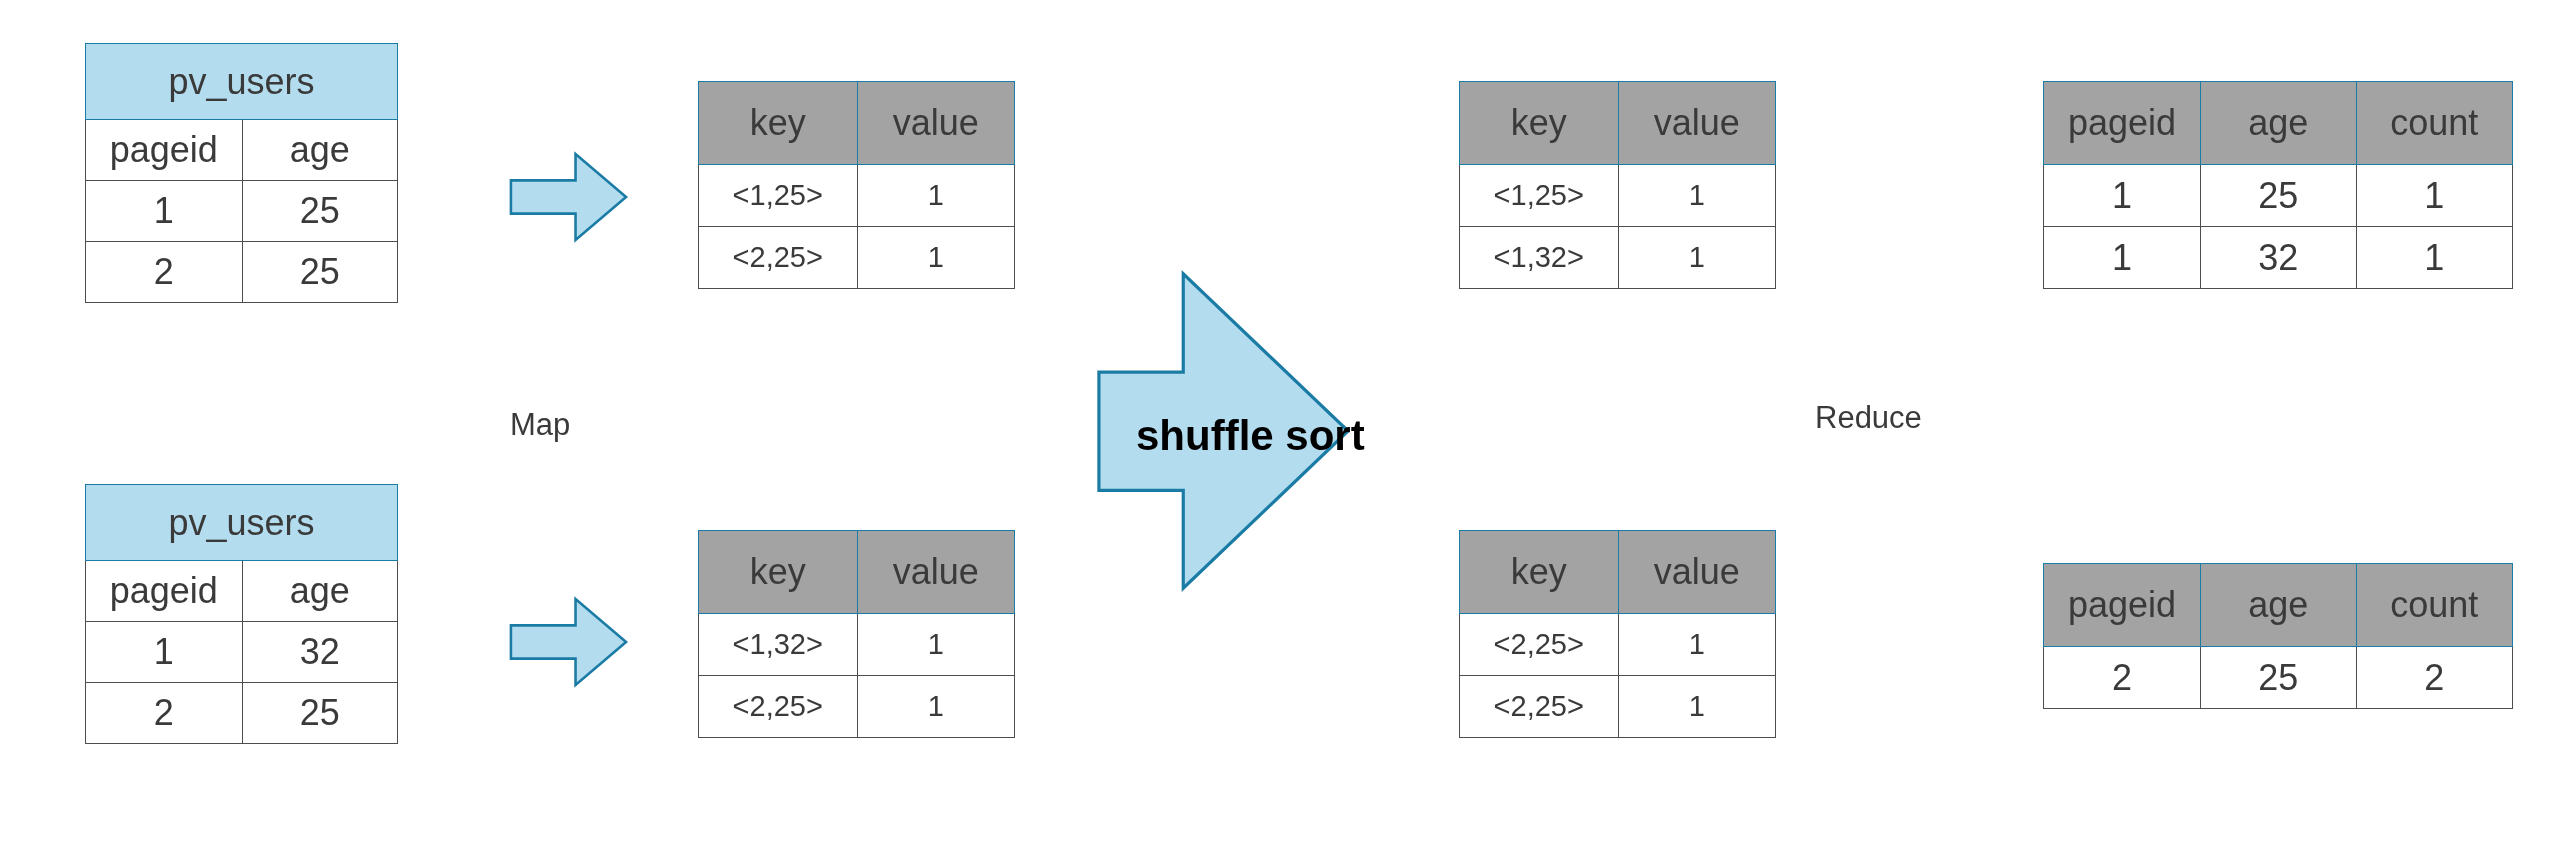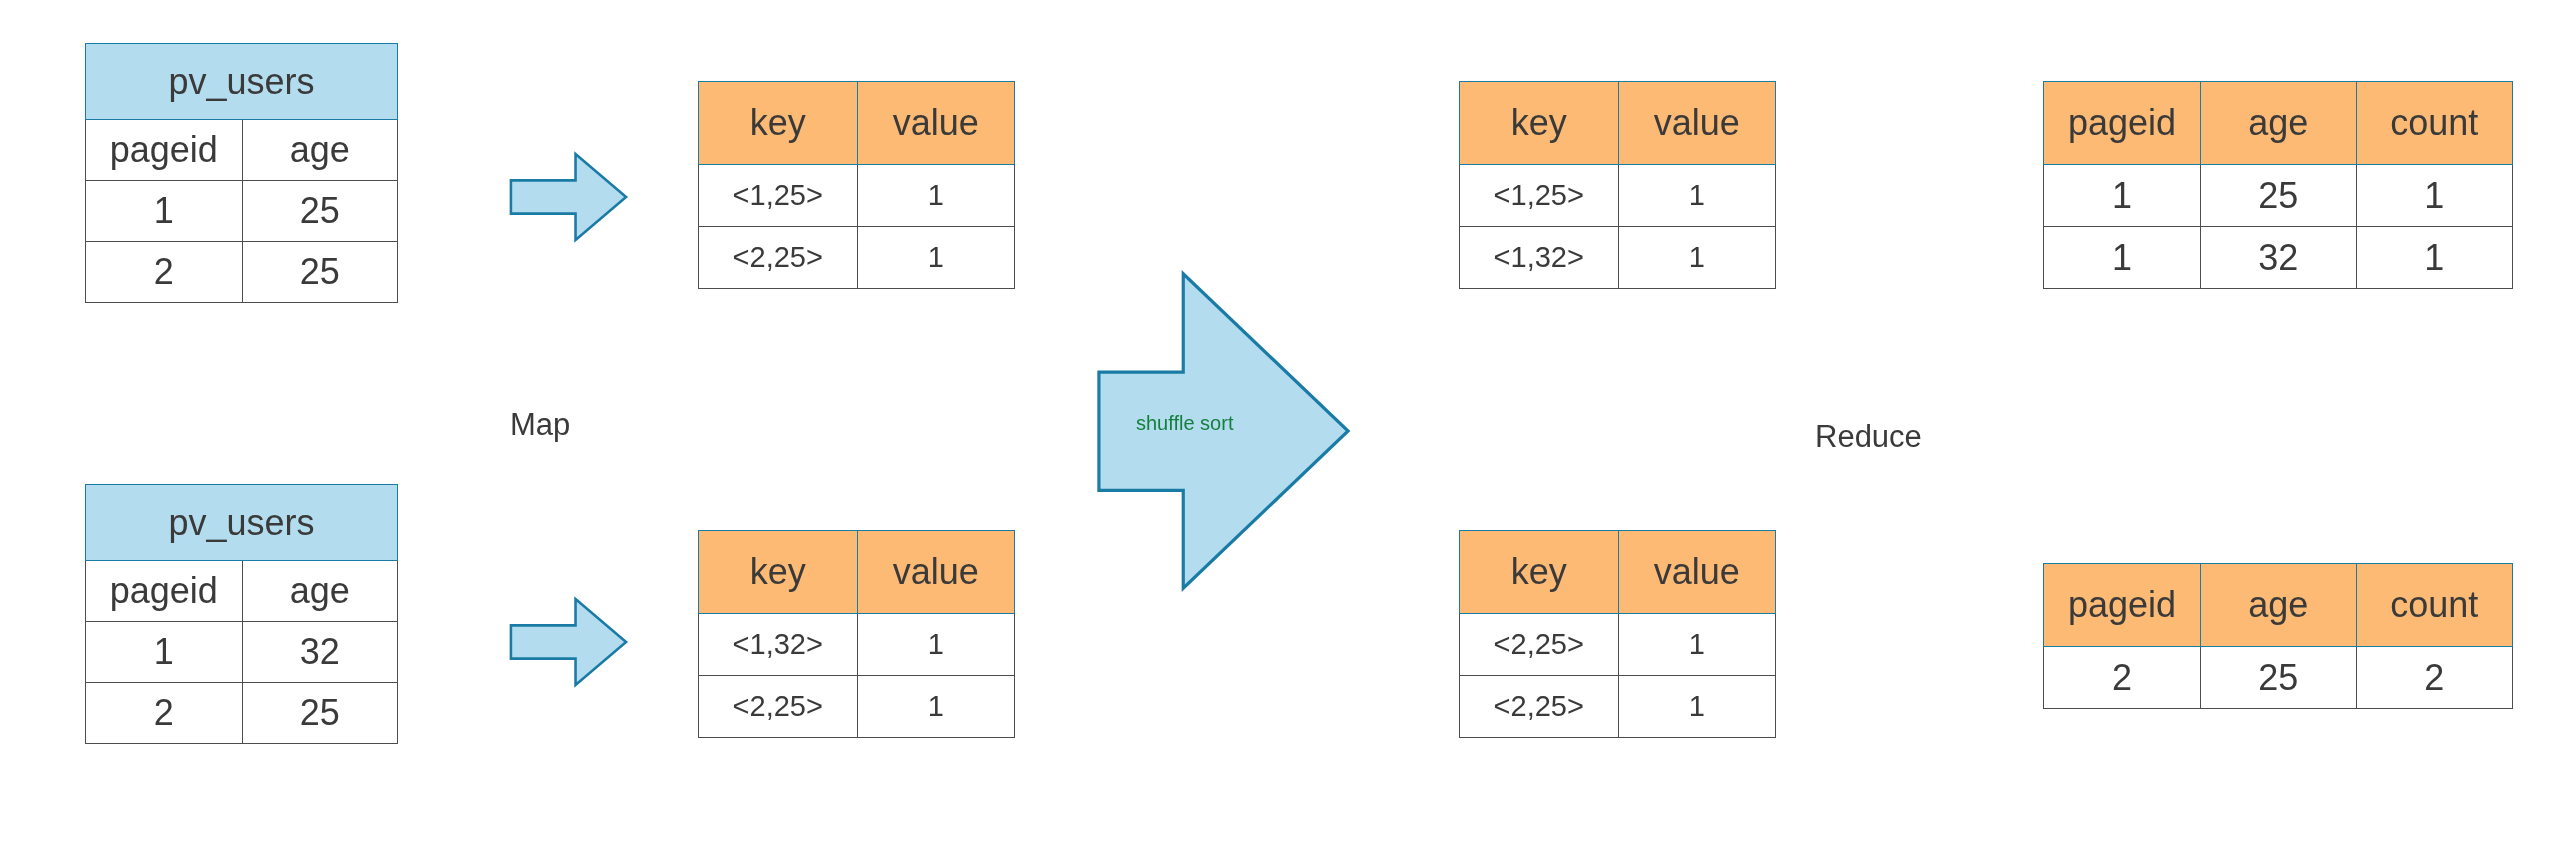--- a/index.html
+++ b/index.html
@@ -32,21 +32,21 @@
     border: 1.9px solid #4d4d4d;
     text-align: center;
     vertical-align: middle;
     font-size: 36px;
     color: #3a3a3a;
     font-family: "Liberation Sans", sans-serif;
     padding: 0;
     background: #ffffff;
   }
   .tbl td.hdr {
-    background: #fdba74;
+    background: #a3a3a3;
     border: 1.9px solid #1a7ba5;
     color: #3a3a3a;
   }
   .tbl td.titlecell {
     background: #b3dcef;
     border: 1.9px solid #1a7ba5;
   }
   .tbl td.kv {
     font-size: 29px;
     text-align: center;
@@ -75,24 +75,25 @@
     stroke-linejoin: miter;
   }
   .big-arrow-body {
     fill: #b3dcef;
     stroke: #1a7ba5;
     stroke-width: 5;
     stroke-linejoin: miter;
   }
   .arrow-label {
     position: absolute;
-    font-size: 20px;
-    color: #15803d;
+    font-size: 42px;
+    color: #000000;
     white-space: nowrap;
     font-family: "Liberation Sans", sans-serif;
+    font-weight: bold;
   }
 </style>
 </head>
 <body>
 
 <div class="canvas">
 
   <table class="tbl" style="left:85px; top:43px; width:313px;">
     <tbody>
         <tr class="rowh">
@@ -155,21 +156,21 @@
       <td class="kv" style="height:61px;">&lt;1,25&gt;</td>
       <td class="kv" style="height:61px;">1</td>
     </tr>
     <tr class="rowb">
       <td class="kv" style="height:61px;">&lt;1,32&gt;</td>
       <td class="kv" style="height:61px;">1</td>
     </tr>
   </tbody>
     </table>
 
-  <div class="label" style="left:1815px; top:419px;">Reduce</div>
+  <div class="label" style="left:1815px; top:400px;">Reduce</div>
 
   <table class="tbl" style="left:2043px; top:81px; width:470px;">
     <tbody>
         <tr class="rowh">
       <td class="hdr" style="width:157px; height:82px;">pageid</td>
       <td class="hdr" style="width:157px; height:82px;">age</td>
       <td class="hdr" style="width:157px; height:82px;">count</td>
     </tr>
     <tr class="rowb">
       <td style="height:61px;">1</td>

